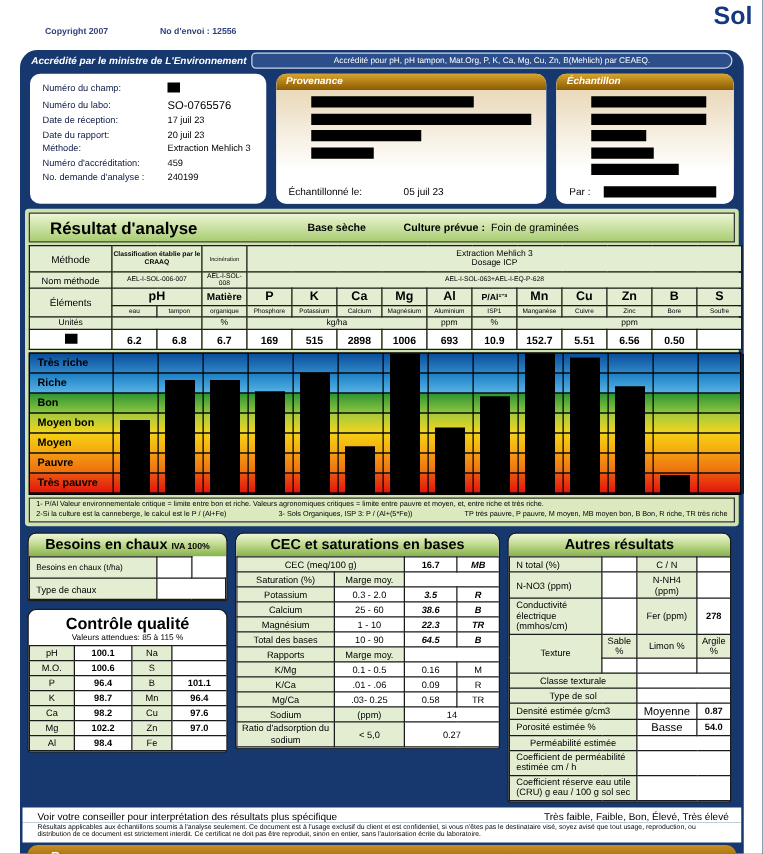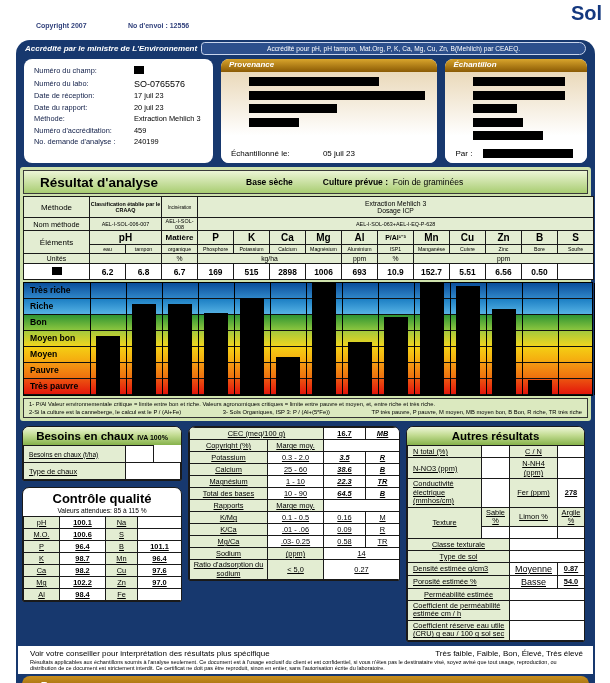--- a/index.html
+++ b/index.html
@@ -77,21 +77,21 @@
   
   .bottom { display:flex; gap:6px; padding:5px 6px 0 6px; }
   .panel { background:#fff; border:1px solid #1a1a1a; border-radius:7px 7px 2px 2px; overflow:hidden; }
   .green-head { background:linear-gradient(180deg,#eef6d8 0%,#c3dc93 45%,#86b24b 100%);
                 text-align:center; font-weight:bold; font-size:11.5px; padding:3px 0 3px 0; }
   .green-head .sfx { font-size:7px; }
   .col1 { width:160px; display:flex; flex-direction:column; gap:6px; }
   .col2 { width:212px; }
   .col3 { width:179px; }
 
-  table.mini { border-collapse:collapse; width:100%; table-layout:fixed;text-decoration:underline; }
+  table.mini { border-collapse:collapse; width:100%; table-layout:fixed; }
   table.mini td { border:1px solid #1a1a1a; font-size:7.4px; text-align:center; background:#e3edd2; padding:1px 2px; }
   table.mini td.w { background:#fff; }
   table.mini td.l { text-align:left; padding-left:5px; }
 
   .ctl-sub { font-size:6.6px; text-align:center; padding:1px 0 2px 0; }
   .ctl-title { font-size:13px; font-weight:bold; text-align:center; padding-top:3px; }
 
   tr.grp .it { font-style:italic; font-weight:bold; }
   td.rating { font-style:italic; font-weight:bold; font-size:8px; }
   td.val8 { font-size:8px; font-weight:bold; }
@@ -402,35 +402,36 @@
                 <td>Fe</td>
                 <td class="w val8"></td>
               </tr>
         </tbody>
           </table>
       </div>
     </div>
 
     <div class="col2">
       <div class="panel">
+        <div class="green-head">CEC et saturations en bases</div>
         <table class="mini">
           <colgroup>
               <col style="width:78px">
               <col style="width:56px">
               <col style="width:42px">
               <col style="width:34px">
             </colgroup>
           <tbody>
               <tr>
                 <td colspan="2">CEC  (meq/100 g)</td>
                 <td class="w val8">16.7</td>
                 <td class="w rating">MB</td>
               </tr>
           <tr>
-                <td>Copyright (%)</td>
+                <td>Saturation (%)</td>
                 <td>Marge moy.</td>
                 <td class="w" colspan="2"></td>
               </tr>
           <tr class="grp">
                 <td>Potassium</td>
                 <td class="w">0.3 - 2.0</td>
                 <td class="w val8 it">3.5</td>
                 <td class="w rating">R</td>
               </tr>
           <tr class="grp">

